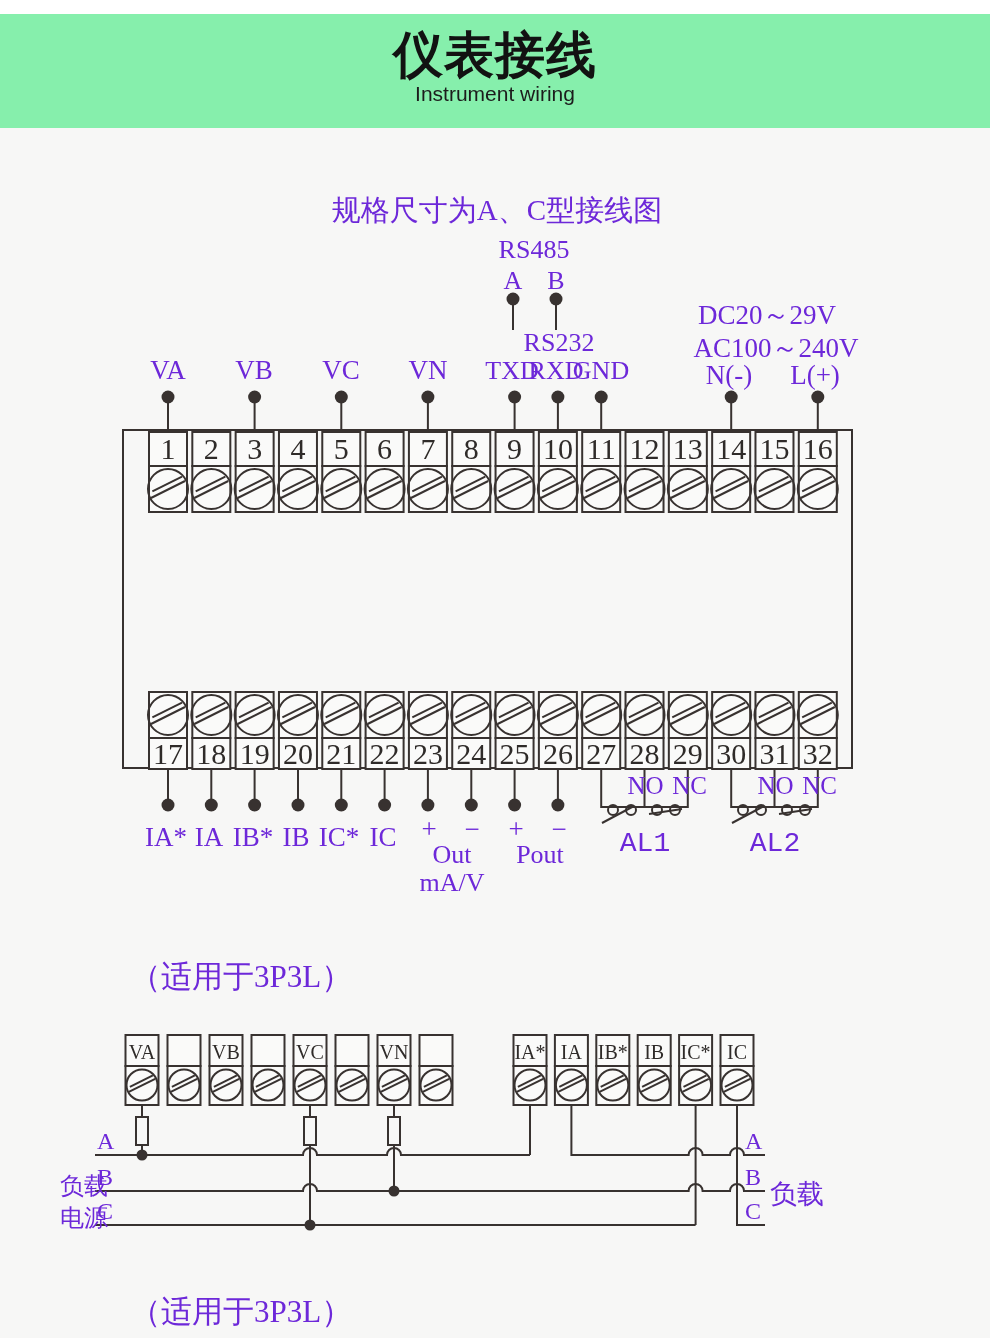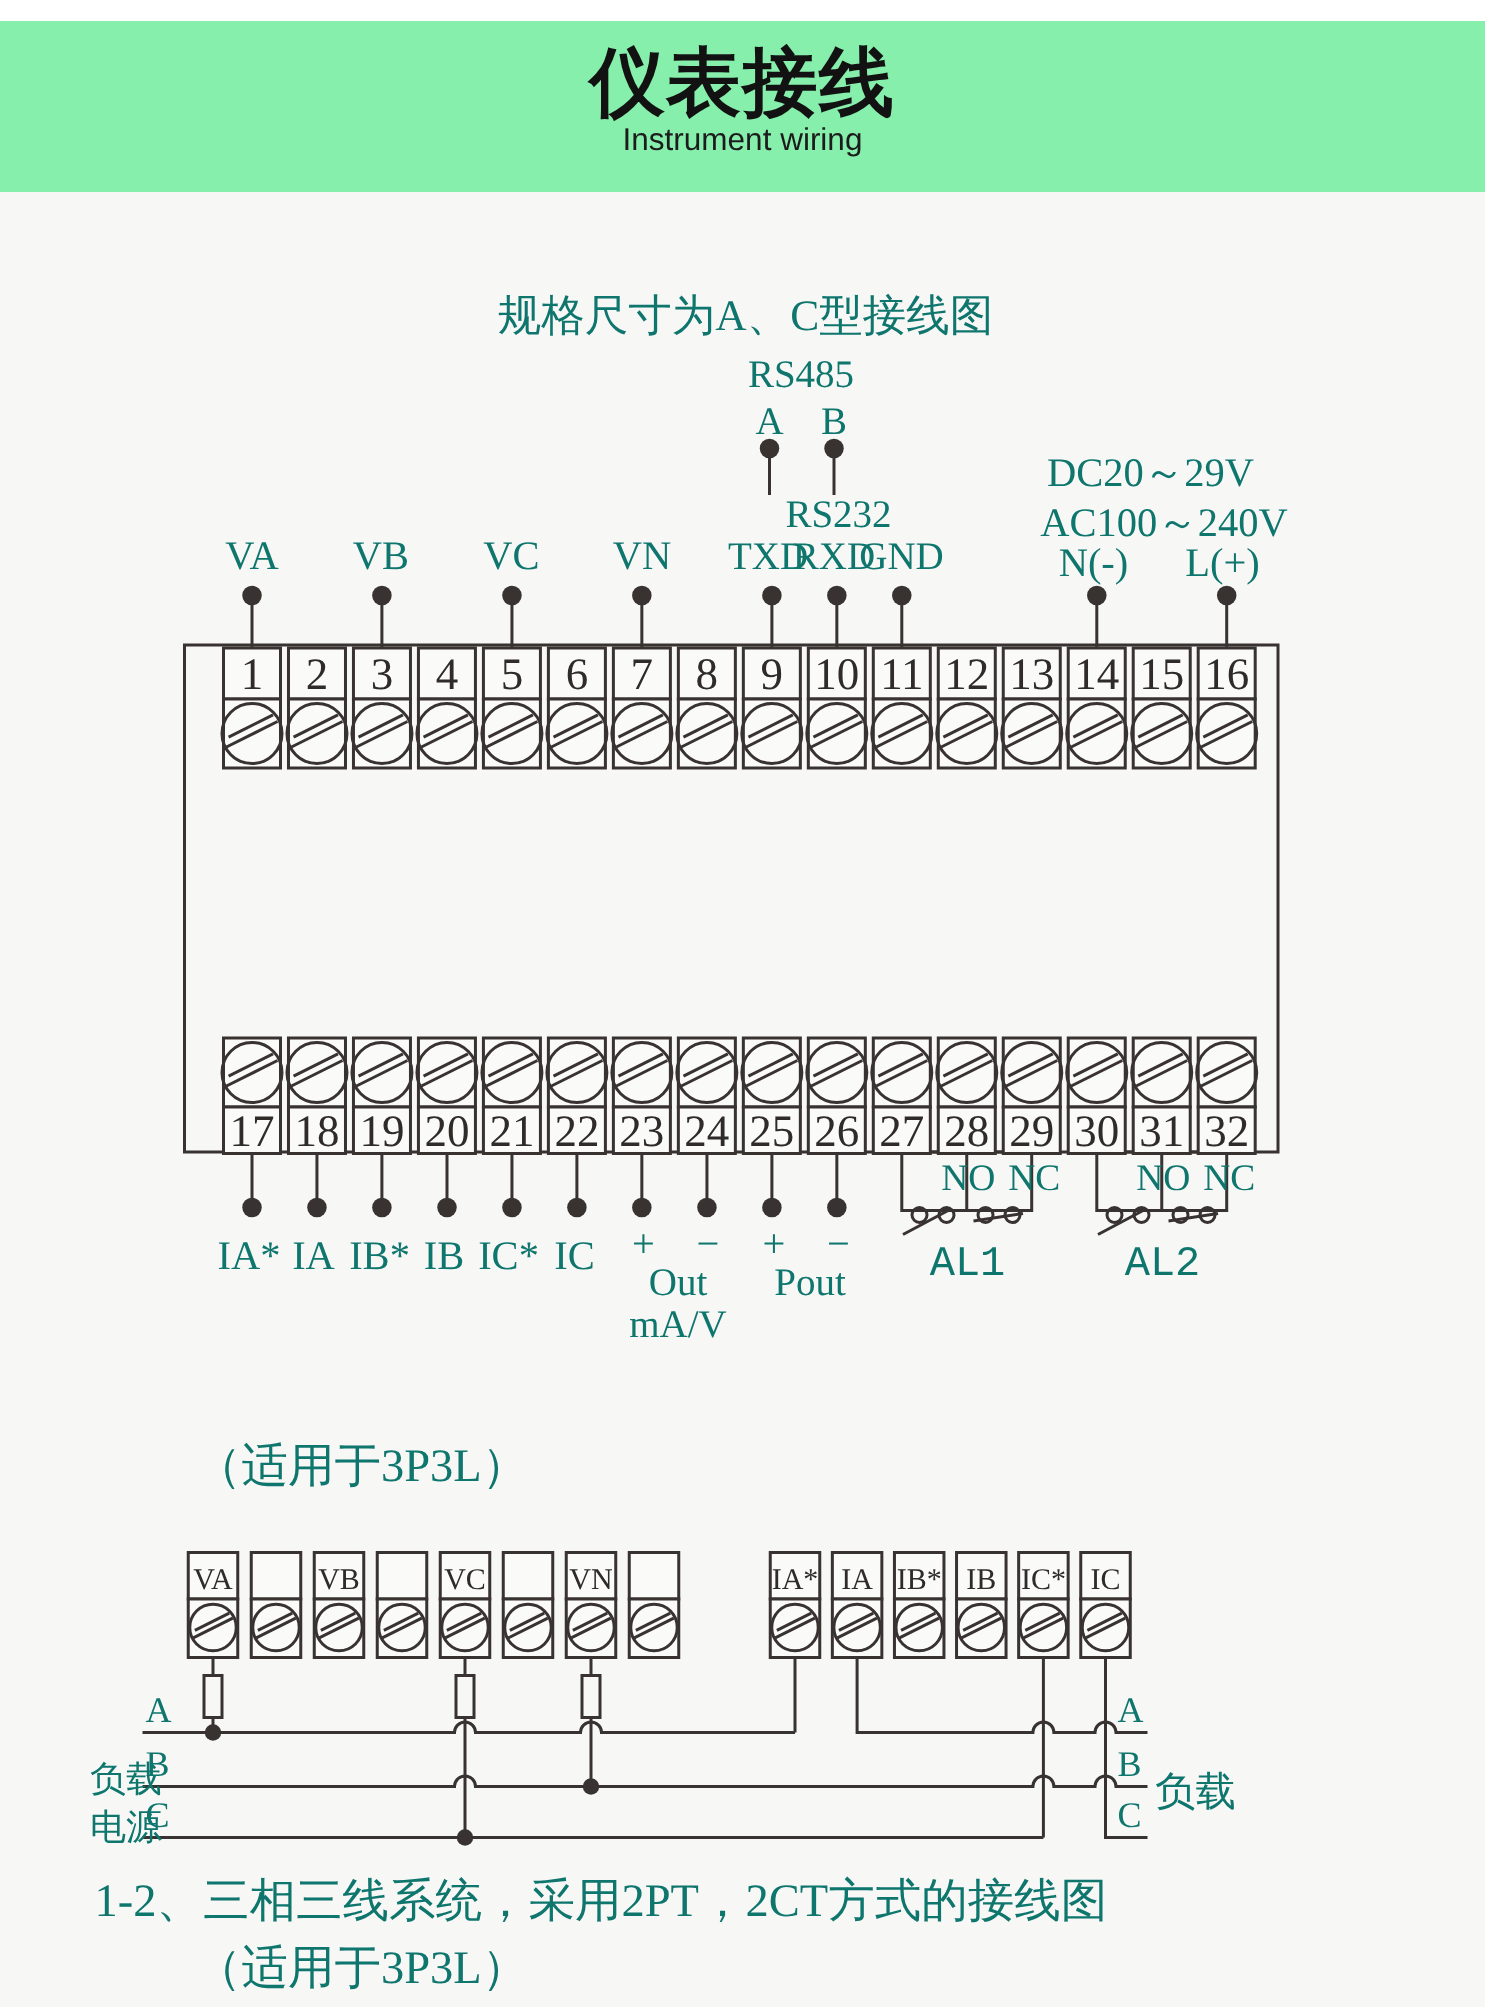--- a/index.html
+++ b/index.html
@@ -4,21 +4,21 @@
 <style>
   html,body{margin:0;padding:0;}
   #page{position:relative;width:990px;height:1338px;background:#f7f7f6;overflow:hidden;
          font-family:"Liberation Serif","DejaVu Serif","DejaVu Sans",serif;color:#2f2b29;}
   #topstrip{position:absolute;left:0;top:0;width:990px;height:14px;background:#ffffff;}
   #header{position:absolute;left:0;top:14px;width:990px;height:114px;background:#86efac;text-align:center;}
   #header .t{display:block;margin-top:14px;font-family:"Liberation Sans","DejaVu Sans",sans-serif;
              font-weight:900;font-size:50px;line-height:54px;color:#121212;letter-spacing:1px;}
   #header .s{display:block;font-family:"Liberation Sans","DejaVu Sans",sans-serif;
              font-size:21px;line-height:24px;color:#1c1c1c;}
-  .lbl{position:absolute;white-space:nowrap;color:#0f766e;}
+  .lbl{position:absolute;white-space:nowrap;color:#6d28d9;}
   .c{transform:translateX(-50%);} .fs24{font-size:24px;} .fs25{font-size:25px;padding-left:47px;} .fs26{font-size:26px;}
   .fs27{font-size:27px;} .fs28{font-size:28px;font-family:Liberation Mono, monospace;} .fs29{font-size:29px;} .fs31{font-size:31px;}
   svg{position:absolute;left:0;top:0;}
   .w{stroke:#383230;stroke-width:2;fill:none;}
   .box{stroke:#383230;stroke-width:2;fill:#fafaf9;}
   .dot{fill:#383230;stroke:none;}
   .tnum{font-family:"Liberation Serif","DejaVu Serif",serif;font-size:30px;fill:#2f2b29;text-anchor:middle;}
   .tlab{font-family:"Liberation Serif","DejaVu Serif",serif;font-size:20px;fill:#2f2b29;text-anchor:middle;}
 </style>
 </head>
@@ -612,15 +612,14 @@
   <span class="lbl fs24" style="left:97px;top:1128px">A</span>
   <span class="lbl fs24" style="left:97px;top:1164px">B</span>
   <span class="lbl fs24" style="left:97px;top:1198px">C</span>
   <span class="lbl fs24" style="left:745px;top:1128px">A</span>
   <span class="lbl fs24" style="left:745px;top:1164px">B</span>
   <span class="lbl fs24" style="left:745px;top:1198px">C</span>
   <span class="lbl fs24" style="left:60px;top:1170px">负载</span>
   <span class="lbl fs24" style="left:60px;top:1202px">电源</span>
   <span class="lbl fs27" style="left:770px;top:1176px">负载</span>
 
-  <span class="lbl fs31" style="left:63px;top:1246px">1-2、三相三线系统，采用2PT，2CT方式的接线图</span>
   <span class="lbl fs31" style="left:130px;top:1291px">（适用于3P3L）</span>
 </div>
 
 </body></html>

